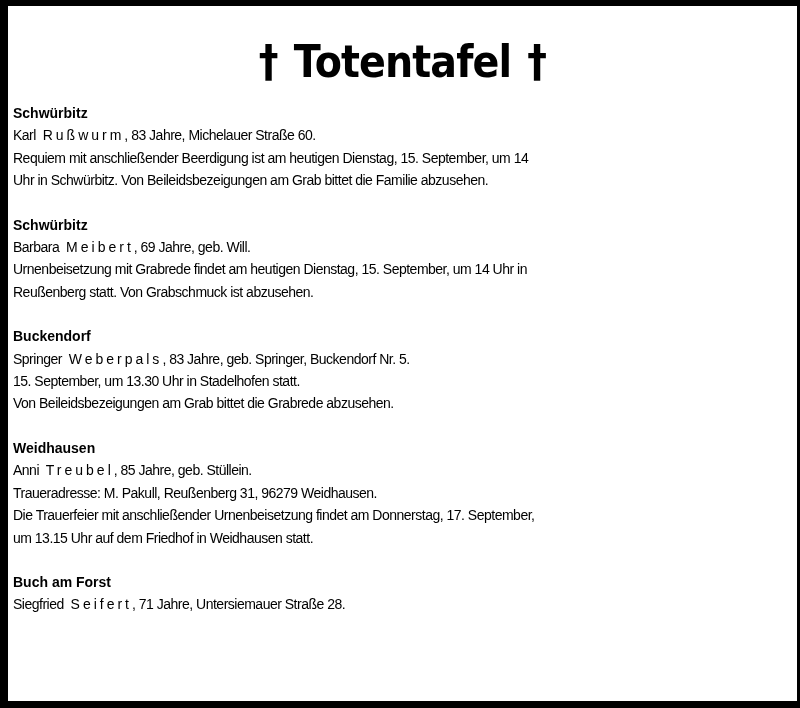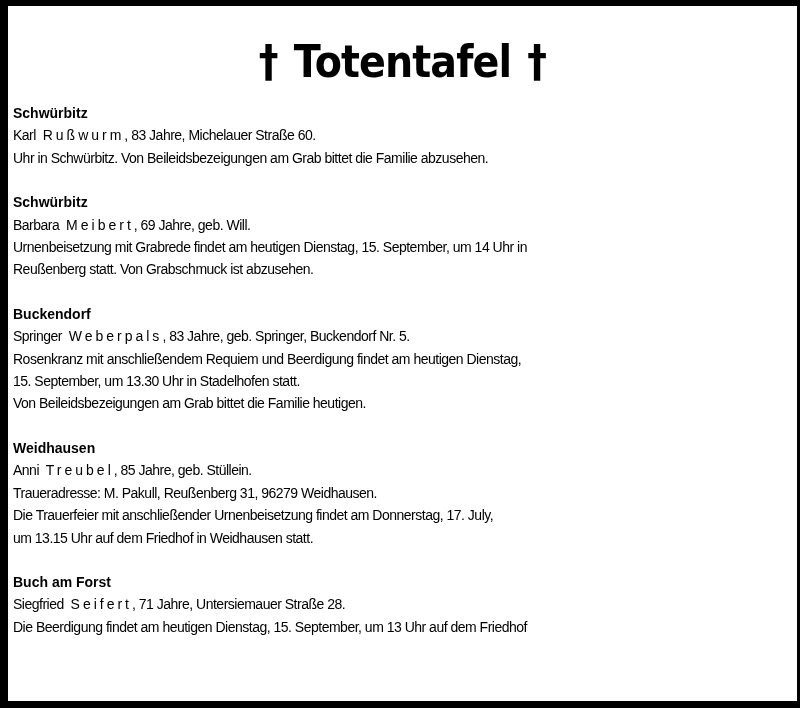--- a/index.html
+++ b/index.html
@@ -31,45 +31,44 @@
 
 <div class="frame">
   <div class="title">
     <span class="cross">†</span><span>Totentafel</span><span class="cross">†</span>
   </div>
 
   <div class="content">
     <div class="entry">
       <div class="place">Schwürbitz</div>
       <div class="line"><span>Karl</span>&nbsp; <span class="spaced">Rußwurm</span><span>, 83 Jahre, Michelauer Straße 60.</span></div>
+      <div class="line">Requiem mit anschließender Beerdigung ist am heutigen Dienstag, 15. September, um 14</div>
       <div class="line">Uhr in Schwürbitz. Von Beileidsbezeigungen am Grab bittet die Familie abzusehen.</div>
     </div>
 
     <div class="entry">
       <div class="place">Schwürbitz</div>
       <div class="line"><span>Barbara</span>&nbsp; <span class="spaced">Meibert</span><span>, 69 Jahre, geb. Will.</span></div>
       <div class="line">Urnenbeisetzung mit Grabrede findet am heutigen Dienstag, 15. September, um 14 Uhr in</div>
       <div class="line">Reußenberg statt. Von Grabschmuck ist abzusehen.</div>
     </div>
 
     <div class="entry">
       <div class="place">Buckendorf</div>
       <div class="line"><span>Springer</span>&nbsp; <span class="spaced">Weberpals</span><span>, 83 Jahre, geb. Springer, Buckendorf Nr. 5.</span></div>
-      <div class="line">Rosenkranz mit anschließendem Requiem und Beerdigung findet am heutigen Dienstag,</div>
       <div class="line">15. September, um 13.30 Uhr in Stadelhofen statt.</div>
-      <div class="line">Von Beileidsbezeigungen am Grab bittet die Familie heutigen.</div>
+      <div class="line">Von Beileidsbezeigungen am Grab bittet die Grabrede abzusehen.</div>
     </div>
 
     <div class="entry">
       <div class="place">Weidhausen</div>
       <div class="line"><span>Anni</span>&nbsp; <span class="spaced">Treubel</span><span>, 85 Jahre, geb. Stüllein.</span></div>
       <div class="line">Traueradresse: M. Pakull, Reußenberg 31, 96279 Weidhausen.</div>
-      <div class="line">Die Trauerfeier mit anschließender Urnenbeisetzung findet am Donnerstag, 17. July,</div>
+      <div class="line">Die Trauerfeier mit anschließender Urnenbeisetzung findet am Donnerstag, 17. September,</div>
       <div class="line">um 13.15 Uhr auf dem Friedhof in Weidhausen statt.</div>
     </div>
 
     <div class="entry">
       <div class="place">Buch am Forst</div>
       <div class="line"><span>Siegfried</span>&nbsp; <span class="spaced">Seifert</span><span>, 71 Jahre, Untersiemauer Straße 28.</span></div>
-      <div class="line">Die Beerdigung findet am heutigen Dienstag, 15. September, um 13 Uhr auf dem Friedhof</div>
     </div>
   </div>
 </div>
 
 </body></html>

